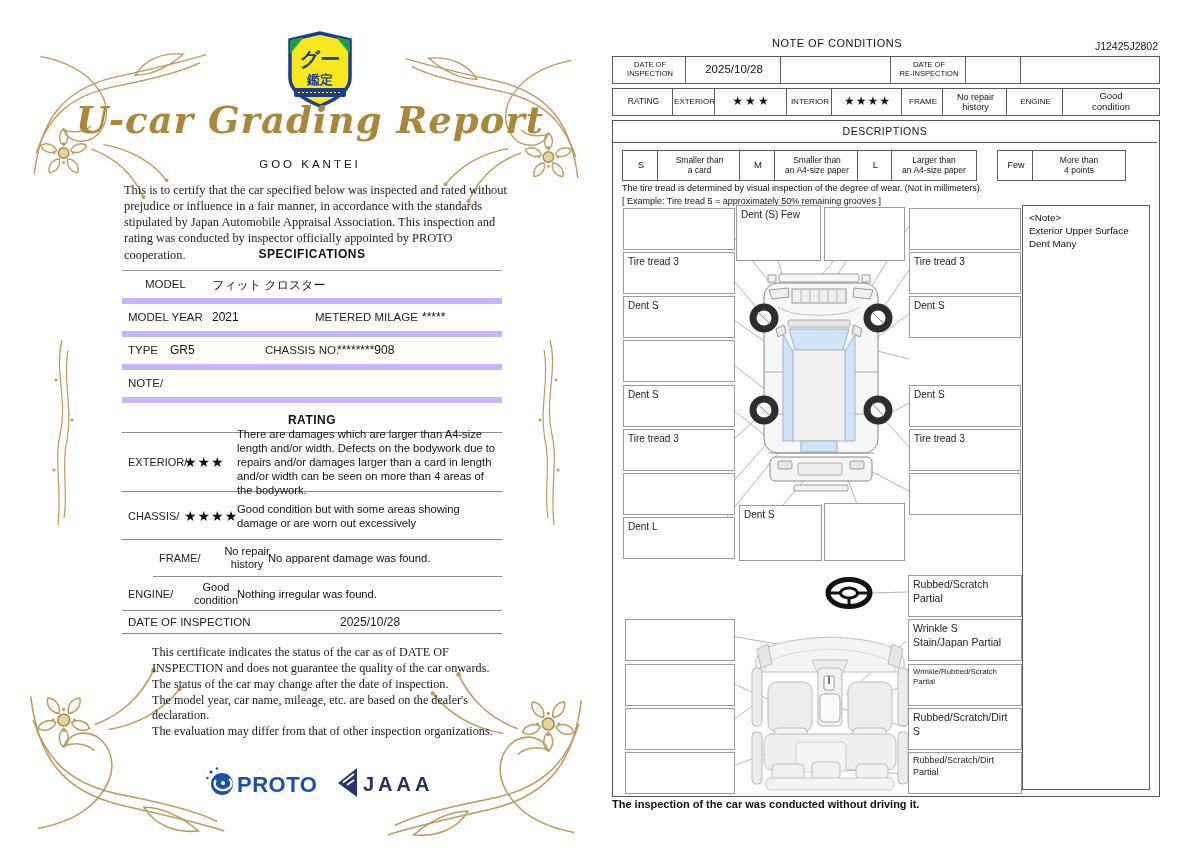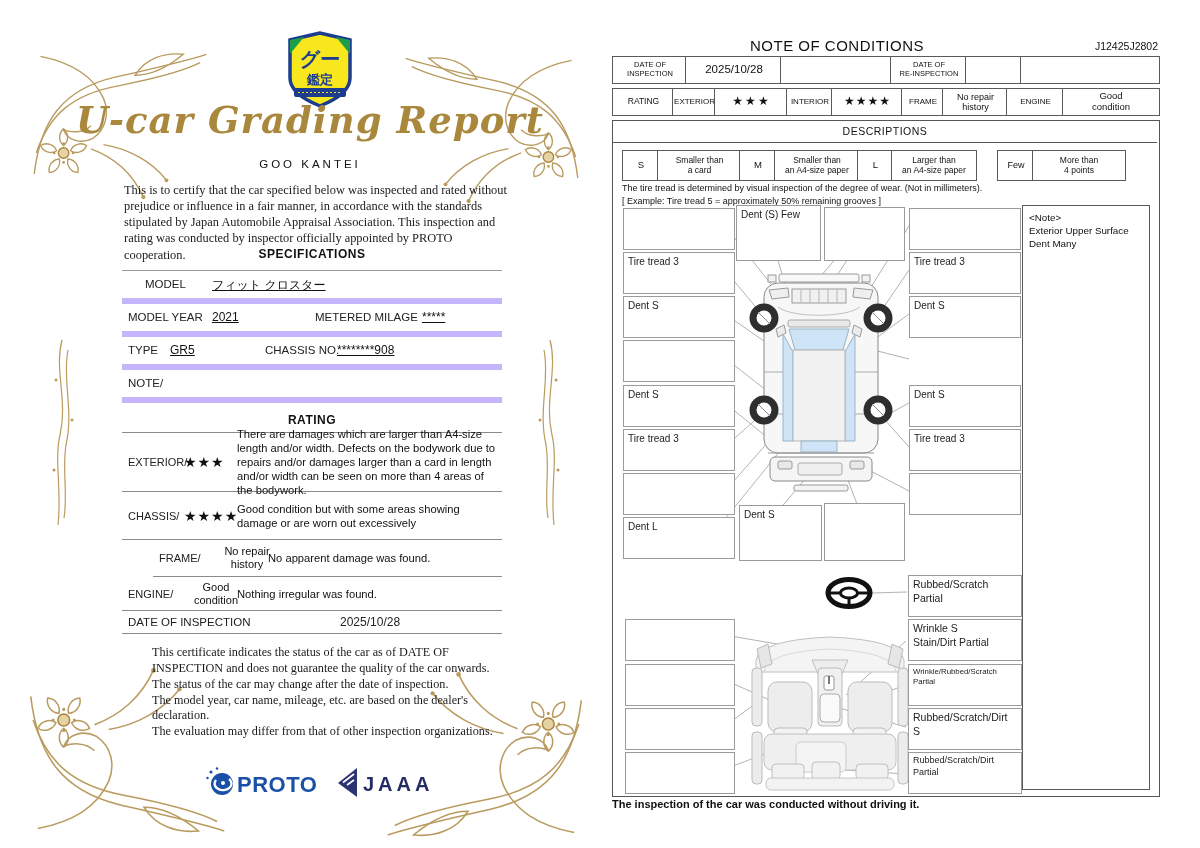--- a/index.html
+++ b/index.html
@@ -8,21 +8,21 @@
   .abs{position:absolute;}
   .serif{font-family:"Liberation Serif","DejaVu Serif",serif;}
   .pre{white-space:pre-line;}
   .center{text-align:center;}
   .title-gold{font-style:italic;font-weight:bold;color:#a9883d;font-family:"DejaVu Serif",serif;font-size:37px;letter-spacing:1px;}
   .cell{position:absolute;border:1px solid #5a5a5a;display:flex;align-items:center;justify-content:center;text-align:center;line-height:1.15;color:#111;white-space:pre-line;background:#fff;}
   .abox{position:absolute;border:1px solid #9b9b9b;font-size:10px;color:#222;padding:2px 4px;line-height:1.3;white-space:pre-line;background:#fff;}
   .spec-table{position:absolute;left:122px;top:270px;width:380px;border-top:1px solid #9a9a9a;}
   .spec-row{position:relative;height:27px;border-bottom:6px solid #c4b5fd;}
   .sl{position:absolute;top:7px;font-size:11.5px;color:#222;}
-  .sv{position:absolute;top:6px;font-size:12px;color:#111;text-decoration:underline;}
+  .sv{position:absolute;top:6px;font-size:12px;color:#111;}
   .rating-table{position:absolute;left:122px;top:432px;width:380px;border-top:1px solid #8a8a8a;}
   .rrow{position:relative;border-bottom:1px solid #8a8a8a;}
   .rlab{position:absolute;left:6px;top:50%;transform:translateY(-50%);font-size:11px;color:#222;}
   .rstars{position:absolute;left:62px;top:50%;transform:translateY(-50%);font-size:14px;letter-spacing:1px;color:#111;}
   .rgrade{position:absolute;left:55px;width:78px;top:50%;transform:translateY(-50%);font-size:11px;text-align:center;white-space:pre-line;line-height:1.2;color:#111;}
   .rdesc{position:absolute;left:115px;width:262px;top:50%;transform:translateY(-50%);font-size:11.2px;line-height:1.26;color:#111;}
   .legend-cell{font-size:8.5px;}
 </style>
 </head>
 <body>
@@ -156,21 +156,21 @@
     <circle cx="2.5" cy="13" r="1.2" fill="#1b50a8"></circle>
     <text x="32" y="27" font-size="22" font-weight="bold" fill="#1b50a8" letter-spacing="0.5" font-family="Liberation Sans, sans-serif">PROTO</text>
   </svg>
   <svg class="abs" style="left:335px;top:766px;" width="104" height="32" viewBox="0 0 104 32">
     <polygon points="3,17 22,2 22,31" fill="#2b3370"></polygon>
     <line x1="8" y1="16.5" x2="19" y2="8" stroke="#fff" stroke-width="1.6"></line>
     <line x1="12" y1="19" x2="19" y2="14" stroke="#fff" stroke-width="1.6"></line>
     <text x="28" y="25" font-size="20" font-weight="bold" fill="#262d66" letter-spacing="4" font-family="Liberation Sans, sans-serif">JAAA</text>
   </svg>
 
-  <div class="abs center" style="left:612px;top:37px;width:450px;font-size:15px;letter-spacing:0.5px;color:#111;">NOTE OF CONDITIONS</div>
+  <div class="abs center" style="left:612px;top:37px;width:450px;font-size:11px;letter-spacing:0.5px;color:#111;">NOTE OF CONDITIONS</div>
   <div class="abs" style="left:1050px;top:40px;width:108px;font-size:10.5px;text-align:right;color:#111;">J12425J2802</div>
 
   <div class="cell" style="left:612px;top:56px;width:74px;height:26px;font-size:7.5px;">DATE OF
 INSPECTION</div>
   <div class="cell" style="left:685px;top:56px;width:96px;height:26px;font-size:11.5px;">2025/10/28</div>
   <div class="cell" style="left:780px;top:56px;width:111px;height:26px;"></div>
   <div class="cell" style="left:890px;top:56px;width:76px;height:26px;font-size:7.5px;">DATE OF
 RE-INSPECTION</div>
   <div class="cell" style="left:965px;top:56px;width:56px;height:26px;"></div>
   <div class="cell" style="left:1020px;top:56px;width:138px;height:26px;"></div>
@@ -346,20 +346,20 @@
     <div>Exterior Upper Surface Dent Many</div>
   </div>
 
   <div class="abox" style="left:625px;top:619px;width:100px;height:36px;"></div>
   <div class="abox" style="left:625px;top:664px;width:100px;height:36px;"></div>
   <div class="abox" style="left:625px;top:708px;width:100px;height:36px;"></div>
   <div class="abox" style="left:625px;top:752px;width:100px;height:36px;"></div>
 
   <div class="abox" style="left:908px;top:575px;width:104px;height:36px;font-size:10.5px;">Rubbed/Scratch Partial</div>
   <div class="abox" style="left:908px;top:619px;width:104px;height:36px;font-size:10.5px;">Wrinkle S
-Stain/Dirt Partial</div>
+Stain/Japan Partial</div>
   <div class="abox" style="left:908px;top:664px;width:104px;height:36px;font-size:7.8px;">Wrinkle/Rubbed/Scratch Partial</div>
   <div class="abox" style="left:908px;top:708px;width:104px;height:36px;font-size:10.5px;">Rubbed/Scratch/Dirt S</div>
   <div class="abox" style="left:908px;top:752px;width:104px;height:36px;font-size:9px;">Rubbed/Scratch/Dirt Partial</div>
 
   <div class="abs" style="left:612px;top:798px;font-size:11px;font-weight:600;color:#111;">The inspection of the car was conducted without driving it.</div>
 
 </div>
 
 </body></html>

